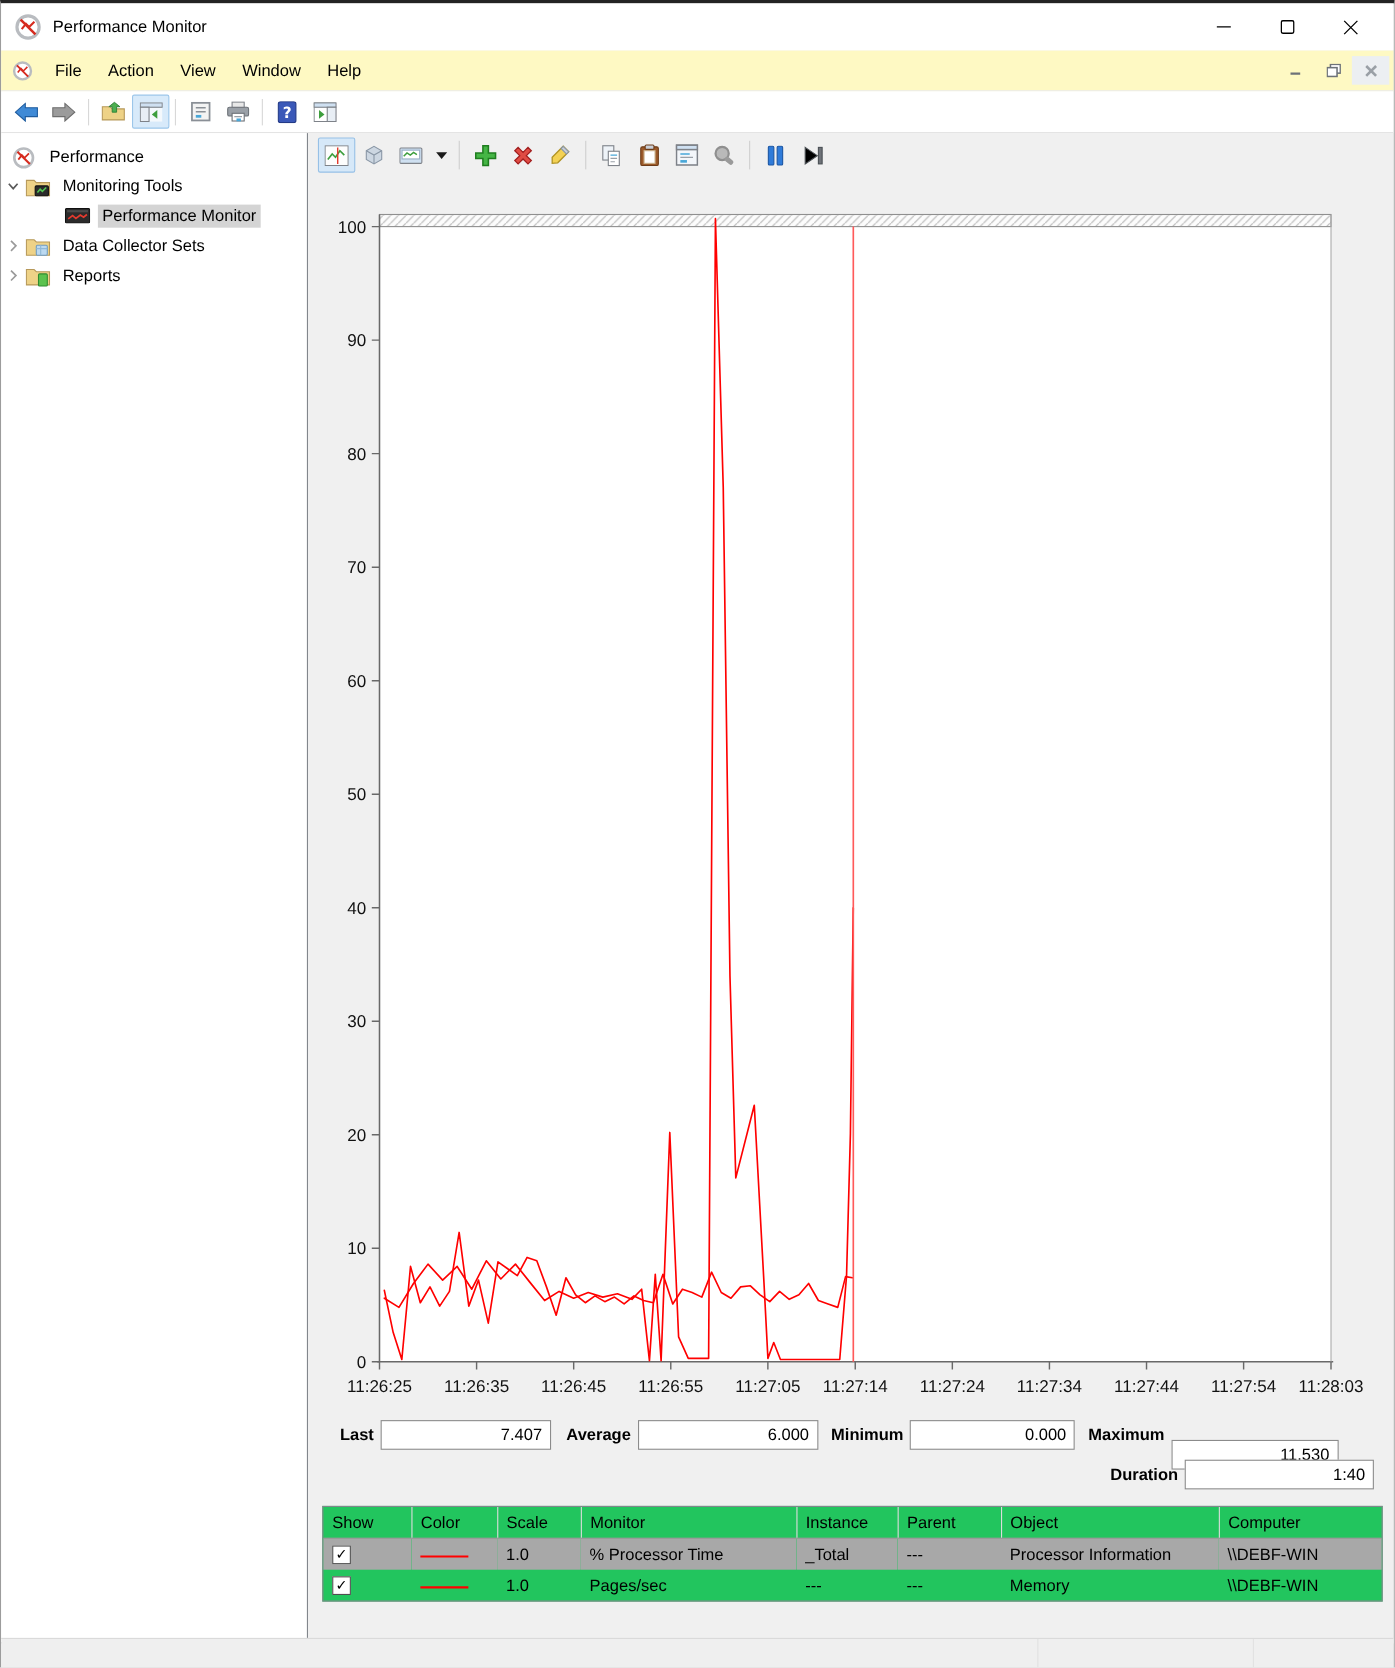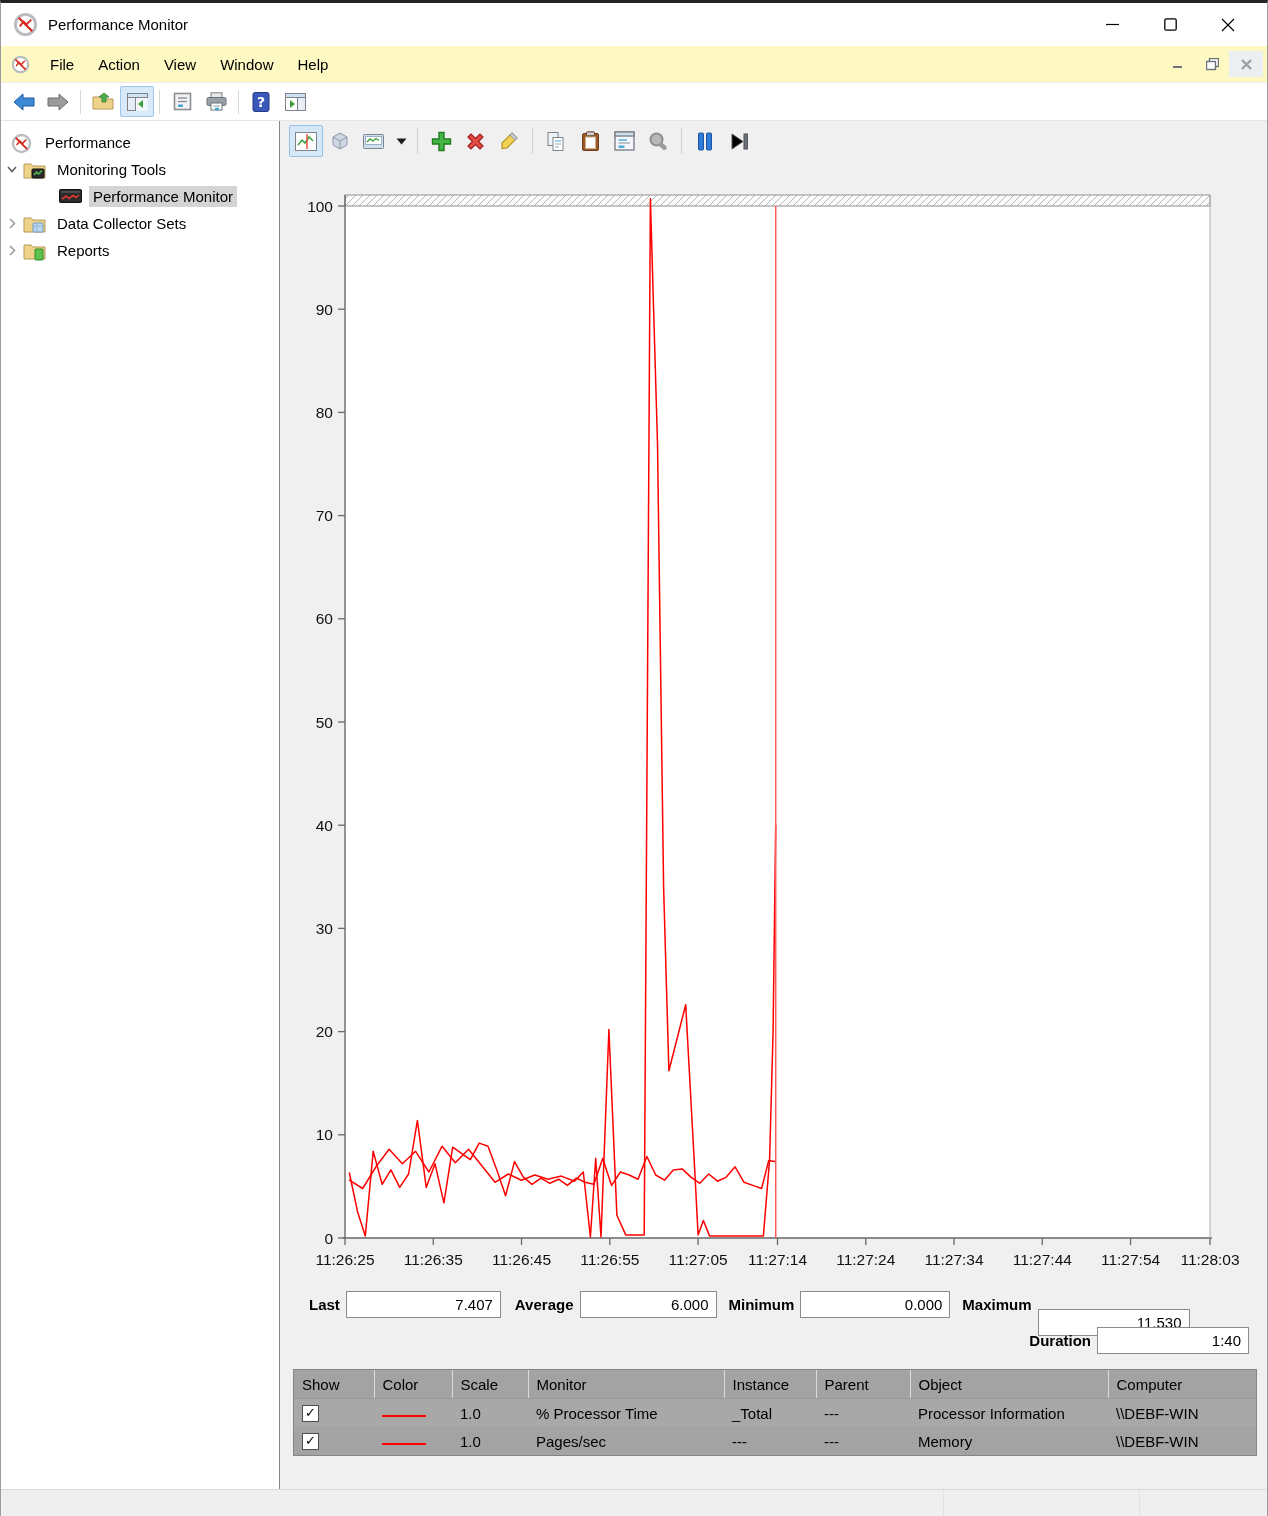--- a/index.html
+++ b/index.html
@@ -46,21 +46,21 @@
   
   .graph-wrap{position:relative;height:1122px;}
   .graph-wrap svg{position:absolute;left:0;top:0;}
   
   .stats-row{display:flex;align-items:center;height:30px;margin:6px 18px 0 24px;}
   .stat-label{margin-right:6px;font-weight:bold;}
   .stat-box{height:27px;background:#fff;border:1px solid #8b8b8b;box-sizing:border-box;
             display:flex;align-items:center;justify-content:flex-end;padding:0 7px;}
   .stats-row.second{justify-content:flex-end;margin-top:6px;}
   
-  .table-wrap{margin:14px 10px 0 8px;border:1px solid #82868c;background:#a3a3a3;}
+  .table-wrap{margin:14px 10px 0 8px;border:1px solid #82868c;background:#22c55e;}
   table{border-collapse:collapse;width:100%;font-size:15px;table-layout:fixed;}
   th{font-weight:normal;text-align:left;padding:6px 8px 5px 8px;border-right:1px solid #dcdcdc;border-bottom:1px solid #9a9a9a;overflow:hidden;}
   th:last-child{border-right:none;}
   td{padding:2px 8px;height:24px;overflow:hidden;white-space:nowrap;}
   tr.selected td{background:#a8a8a8;}
   .cb{display:inline-block;width:15px;height:15px;border:1px solid #4f4f4f;background:#fff;
       text-align:center;line-height:14px;font-size:13px;vertical-align:middle;}
   
   .statusbar{position:absolute;left:0;bottom:0;width:100%;height:27px;background:#efefef;border-top:1px solid #dadada;box-sizing:border-box;}
   .sb-seg{position:absolute;top:0;height:100%;border-left:1px solid #e2e2e2;}
@@ -414,29 +414,29 @@
             <polyline points="64.4,1012.0 72.4,1050.2 80.3,1074.9 88.2,990.3 97.1,1023.3 105.9,1008.9 114.7,1026.4 123.6,1013.0 132.4,959.4 141.2,1026.4 150.0,1002.7 158.9,1041.9 167.7,986.2 176.5,992.4 185.3,998.6 194.2,982.1 203.0,985.2 211.8,1008.9 220.6,1034.7 229.5,1000.6 238.3,1016.1 247.1,1023.3 255.9,1017.1 264.8,1022.3 273.6,1018.2 282.4,1024.4 291.3,1017.1 300.1,1021.3 308.9,1023.3 317.7,997.5 326.6,1024.4 335.4,1011.0 344.2,1014.0 353.0,1018.2 361.9,995.5 370.7,1014.0 379.5,1019.2 388.3,1008.9 397.2,1007.9 406.0,1016.1 414.8,1022.3 423.7,1013.0 432.5,1020.2 441.3,1016.1 450.1,1005.8 459.0,1021.3 467.8,1024.4 476.6,1027.5 483.7,999.6 489.9,1000.6" fill="none" stroke="#ff0000" stroke-width="1.5" stroke-linejoin="round" stroke-linecap="round"></polyline>
             <polyline points="64.4,1019.2 77.7,1027.5 90.9,1005.8 104.1,988.2 117.4,1002.7 130.6,990.3 143.9,1011.0 157.1,985.2 170.3,1001.7 183.6,988.2 196.8,1004.8 210.1,1021.3 223.3,1013.0 236.5,1019.2 249.8,1014.0 263.0,1018.2 276.3,1015.1 289.5,1020.2 298.3,1011.0 305.4,1076.0 310.7,997.5 316.0,1076.0 323.9,868.5 331.9,1054.3 340.7,1073.9 359.2,1073.9 365.4,37.8 372.5,282.4 378.6,726.1 383.9,909.8 400.7,843.8 409.5,1004.8 413.1,1073.9 418.4,1059.5 424.5,1074.9 478.4,1074.9 484.6,998.6 488.1,869.6 490.7,664.2" fill="none" stroke="#ff0000" stroke-width="1.5" stroke-linejoin="round" stroke-linecap="round"></polyline>
             <line x1="490.734693877551" y1="45" x2="490.734693877551" y2="1077" stroke="#ff5a5a" stroke-width="1.5"></line>
           </svg>
       </div>
 
       <div class="stats-row">
         <span class="stat-label">Last</span>
         <span class="stat-box" style="width:155px;margin-right:14px;">7.407</span>
         <span class="stat-label">Average</span>
-        <span class="stat-box" style="width:137px;margin-right:12px;">6.000</span>
+        <span class="stat-box" style="width:164px;margin-right:12px;">6.000</span>
         <span class="stat-label">Minimum</span>
         <span class="stat-box" style="width:150px;margin-right:12px;">0.000</span>
         <span class="stat-label">Maximum</span>
         <span class="stat-box" style="width:152px;margin-top:36px;">11.530</span>
       </div>
       <div class="stats-row second">
         <span class="stat-label">Duration</span>
-        <span class="stat-box" style="width:152px;">1:40</span>
+        <span class="stat-box" style="width:172px;">1:40</span>
       </div>
 
       <div class="table-wrap">
         <table>
           <colgroup>
             <col style="width:80px">
               <col style="width:78px">
               <col style="width:76px">
               <col style="width:196px">
             <col style="width:92px">

